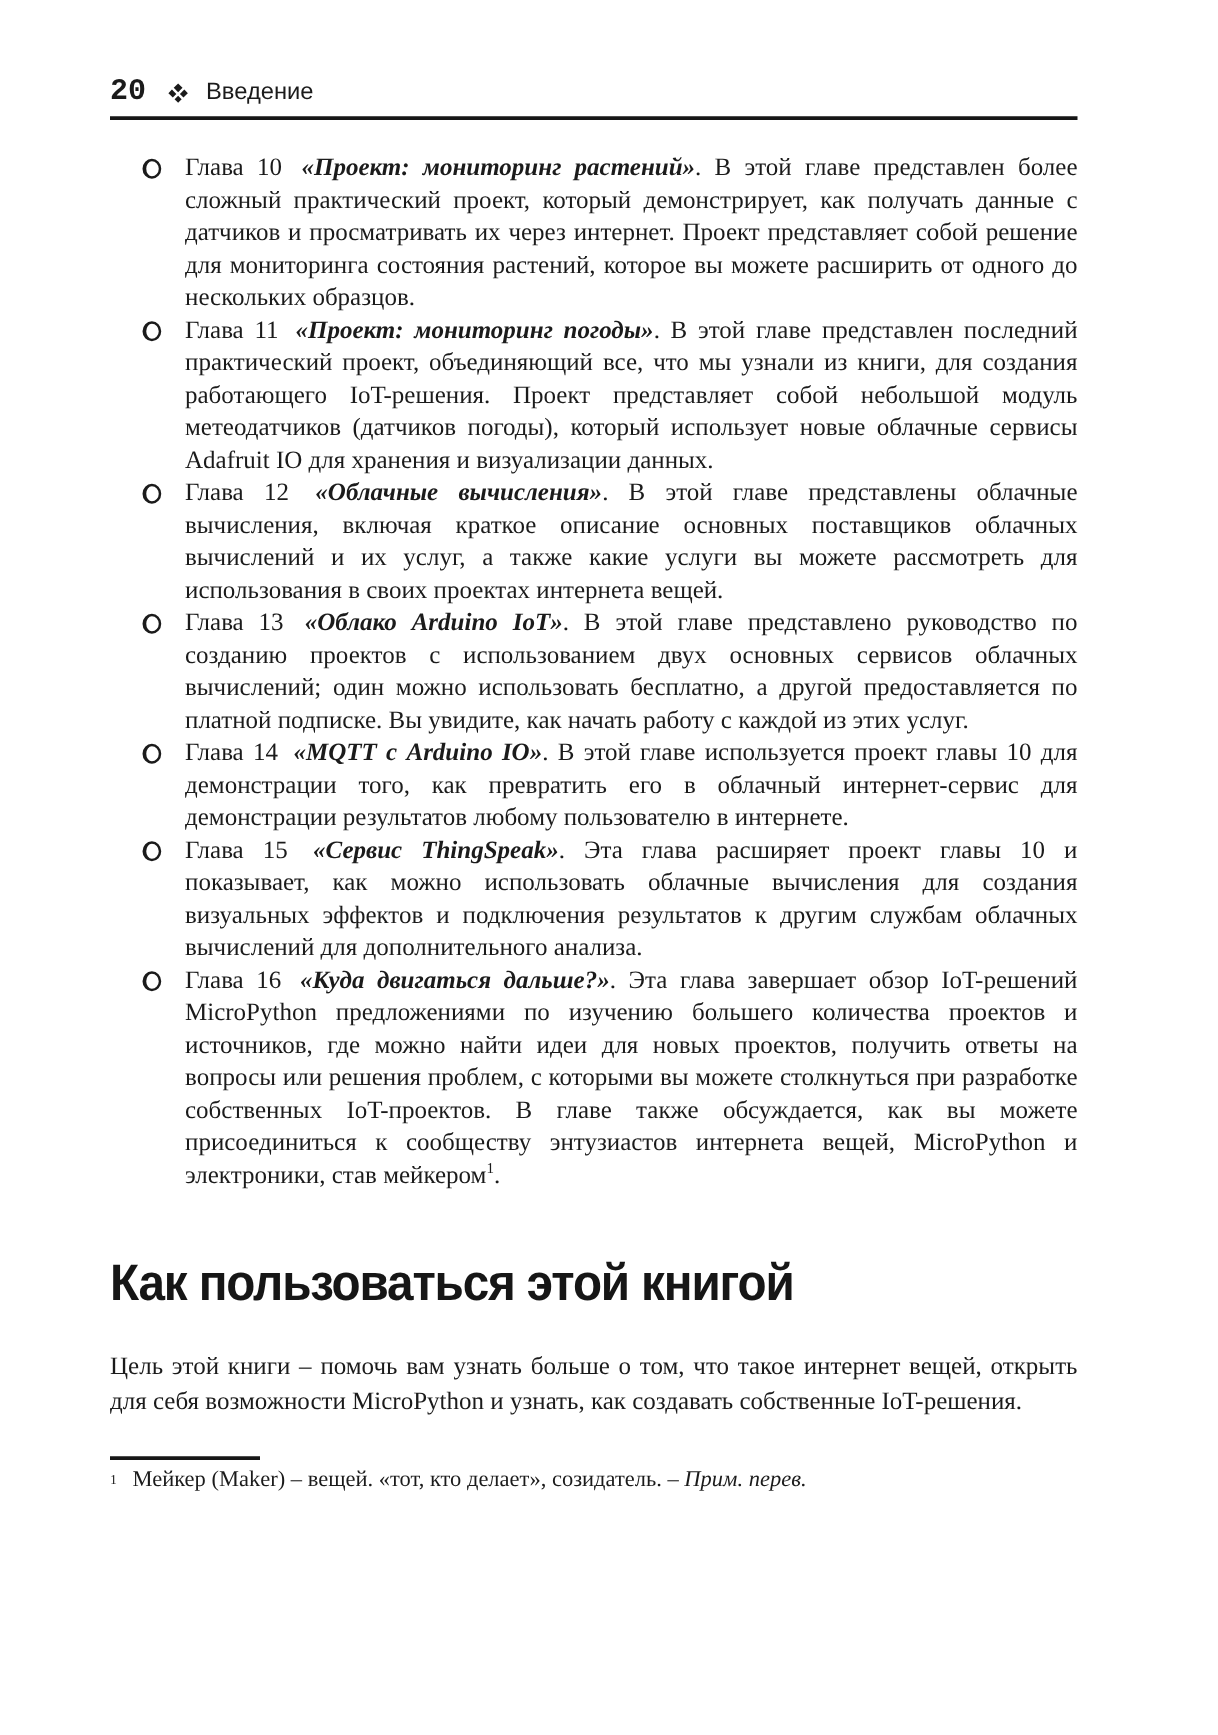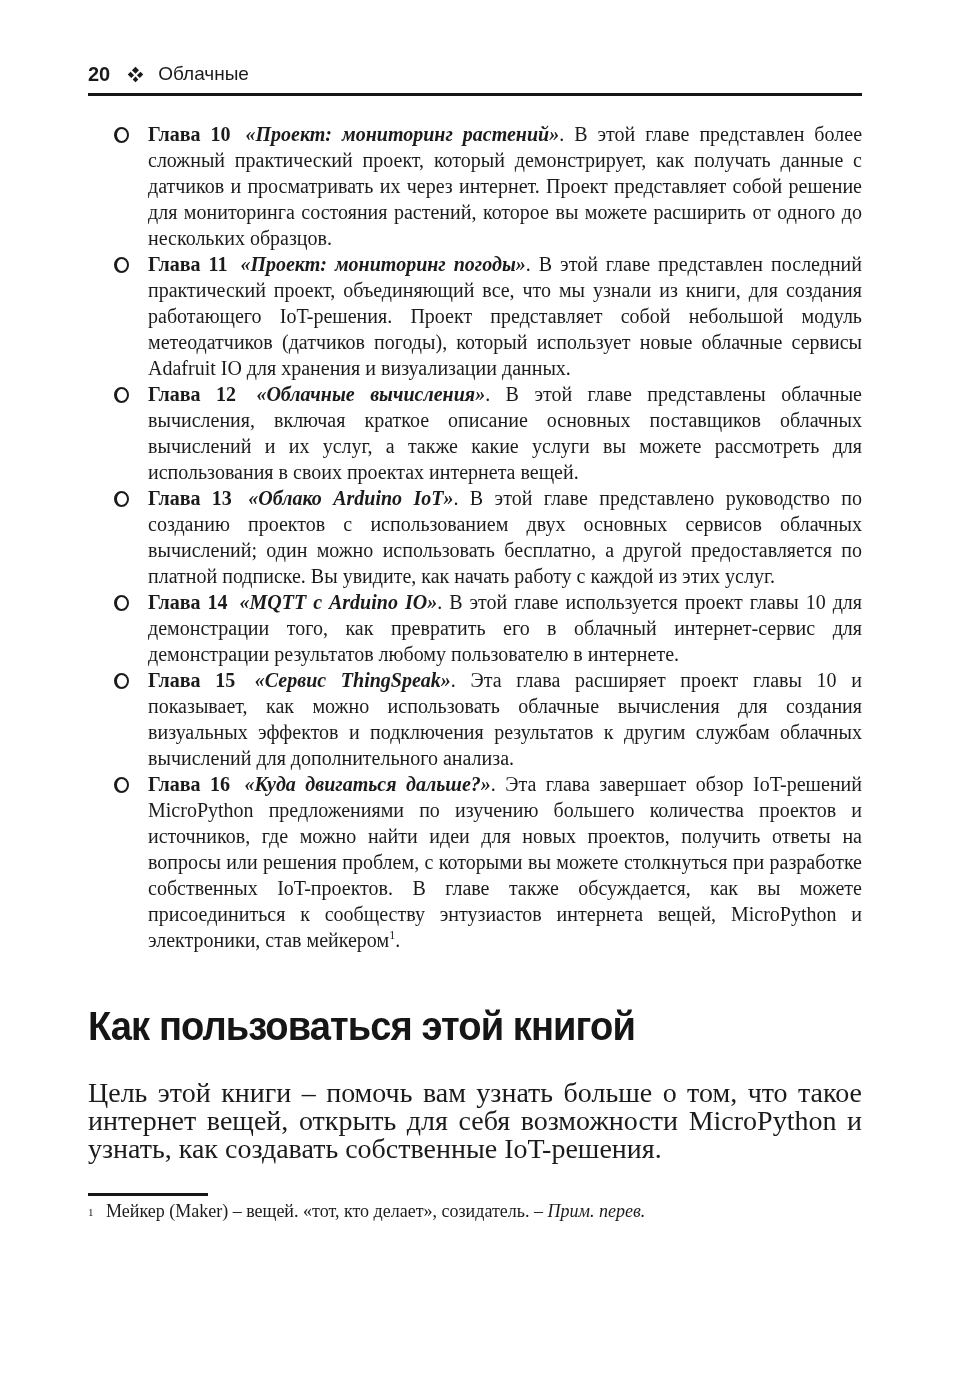--- a/index.html
+++ b/index.html
@@ -12,21 +12,21 @@
     position: relative;
   }
   .page { padding: 62px 112px 0 88px; }
 
   
   .running-header {
     display: flex; align-items: center;
     font-family: "Liberation Sans", sans-serif;
     font-size: 19px; line-height: 24px;
   }
-  .page-number { font-weight: bold; font-size: 20px; letter-spacing: 0; }
+  .page-number { font-weight: bold; font-size: 24px; letter-spacing: 0; font-family: Liberation Mono, monospace; }
   .diamond-cluster {
     width: 11px; height: 11px;
     margin: 0 17px 0 20px;
     transform: rotate(45deg);
     display: grid;
     grid-template-columns: 1fr 1fr;
     grid-template-rows: 1fr 1fr;
     gap: 2px;
     flex: 0 0 auto;
   }
@@ -45,39 +45,39 @@
   }
   .chapter-item { position: relative; padding-left: 60px; }
   .bullet {
     position: absolute; left: 26px; top: 6px;
     width: 10px; height: 12px;
     border: 2px solid #1b1b1b;
     border-left-width: 3px;
     border-radius: 50%;
     box-sizing: content-box;
   }
-  .chapter-label { font-weight: bold; padding-right: 5px; }
+  .chapter-label { font-weight: normal; padding-right: 5px; }
   .chapter-title { font-style: italic; font-weight: bold; }
   .fn-ref { font-size: 12px; line-height: 0; }
 
   
   .section-heading {
     font-family: "Liberation Sans", sans-serif;
     font-weight: bold;
     font-size: 41px; line-height: 46px;
     letter-spacing: -1px;
     margin: 50px 0 0 0;
     transform: scaleX(0.93);
     transform-origin: left center;
     white-space: nowrap;
     color: #161616;
   }
   .intro-paragraph {
     margin: 30px 0 0 0;
-    font-size: 28px; line-height: 28px;
+    font-size: 20px; line-height: 28px;
     text-align: justify;
     text-align-last: left;
   }
 
   
   .footnote { margin-top: 30px; }
   .footnote-rule {
     border: none; border-top: 3px solid #161616;
     width: 120px; margin: 0 0 4px 0;
   }
@@ -95,21 +95,21 @@
 <div class="page">
 
   <header class="running-header">
     <span class="page-number">20</span>
     <span class="diamond-cluster">
         <i></i>
         <i></i>
         <i></i>
         <i></i>
       </span>
-    <span class="running-title">Облачные</span>
+    <span class="running-title">Введение</span>
   </header>
   <hr class="header-rule">
 
   <ul class="chapter-list">
     <li class="chapter-item"><span class="bullet"></span><span class="chapter-label">Глава 10</span> <span class="chapter-title">«Проект: мониторинг растений»</span><span class="chapter-text">. В этой главе представлен более сложный практический проект, который демонстрирует, как получать данные с датчиков и просматривать их через интернет. Проект представляет собой решение для мониторинга состояния растений, которое вы можете расширить от одного до нескольких образцов.</span></li>
     <li class="chapter-item"><span class="bullet"></span><span class="chapter-label">Глава 11</span> <span class="chapter-title">«Проект: мониторинг погоды»</span><span class="chapter-text">. В этой главе представлен последний практический проект, объединяющий все, что мы узнали из книги, для создания работающего IoT-решения. Проект представляет собой небольшой модуль метеодатчиков (датчиков погоды), который использует новые облачные сервисы Adafruit IO для хранения и визуализации данных.</span></li>
     <li class="chapter-item"><span class="bullet"></span><span class="chapter-label">Глава 12</span> <span class="chapter-title">«Облачные вычисления»</span><span class="chapter-text">. В этой главе представлены облачные вычисления, включая краткое описание основных поставщиков облачных вычислений и их услуг, а также какие услуги вы можете рассмотреть для использования в своих проектах интернета вещей.</span></li>
     <li class="chapter-item"><span class="bullet"></span><span class="chapter-label">Глава 13</span> <span class="chapter-title">«Облако Arduino IoT»</span><span class="chapter-text">. В этой главе представлено руководство по созданию проектов с использованием двух основных сервисов облачных вычислений; один можно использовать бесплатно, а другой предоставляется по платной подписке. Вы увидите, как начать работу с каждой из этих услуг.</span></li>
     <li class="chapter-item"><span class="bullet"></span><span class="chapter-label">Глава 14</span> <span class="chapter-title">«MQTT с Arduino IO»</span><span class="chapter-text">. В этой главе используется проект главы 10 для демонстрации того, как превратить его в облачный интернет-сервис для демонстрации результатов любому пользователю в интернете.</span></li>
     <li class="chapter-item"><span class="bullet"></span><span class="chapter-label">Глава 15</span> <span class="chapter-title">«Сервис ThingSpeak»</span><span class="chapter-text">. Эта глава расширяет проект главы 10 и показывает, как можно использовать облачные вычисления для создания визуальных эффектов и подключения результатов к другим службам облачных вычислений для дополнительного анализа.</span></li>

